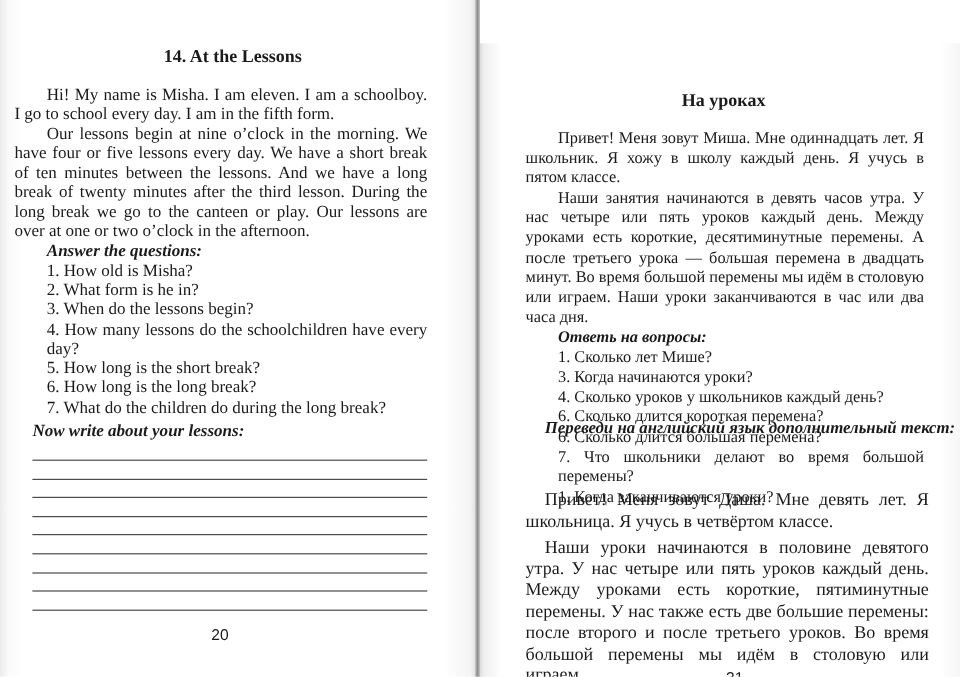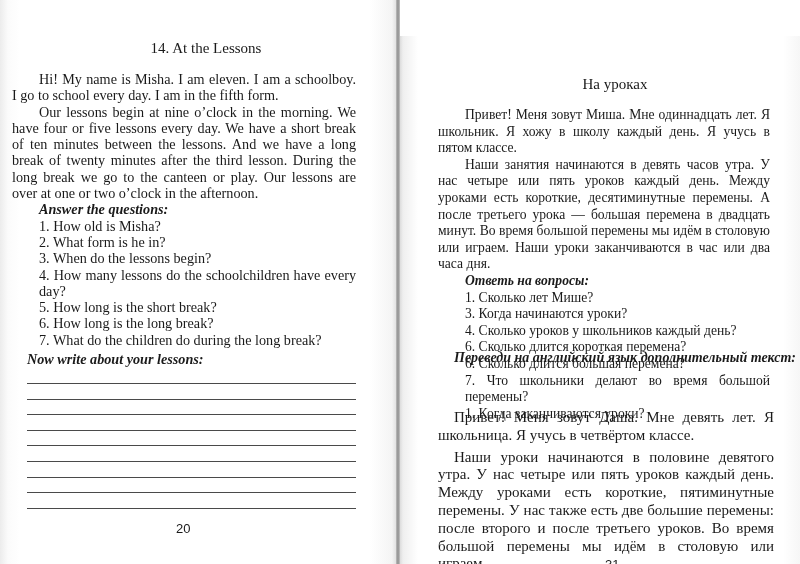--- a/index.html
+++ b/index.html
@@ -7,21 +7,21 @@
     width:800px; height:564px; overflow:hidden; position:relative;
     background:#ffffff;
     font-family:"Liberation Serif", "DejaVu Serif", serif;
     color:#1a1a1a;
   }
   .page { position:absolute; top:0; height:564px; }
   #left-page { left:0; width:398px; background:linear-gradient(to right,#ececec 0,#fbfbfb 8px,#ffffff 20px,#ffffff 370px,#f4f4f4 392px,#d8d8d8 398px); }
   #right-page { left:398px; width:402px; background:linear-gradient(to right,#cfcfcf 0,#efefef 5px,#ffffff 20px,#ffffff 385px,#f6f6f6 402px);margin-top:36px; }
   .spine { position:absolute; left:396px; top:0; width:4px; height:564px; background:linear-gradient(to right,#bdbdbd,#8e8e8e,#c4c4c4); }
 
-  .title { position:absolute; font-weight:normal; font-size:15px;padding-left:12px; }
+  .title { position:absolute; font-weight:bold; font-size:15px; }
   #left-title { left:0; width:398px; top:40px; text-align:center; text-indent:-10px; }
   #right-title { left:0; width:402px; top:40px; text-align:center; text-indent:8px; }
 
   .body-text { position:absolute; font-size:14.2px; line-height:16.3px; text-align:justify; }
   #left-body { left:12px; top:71px; width:344px; }
   #right-body { left:40px; top:71px; width:332px; font-size:13.6px; line-height:16.6px; }
   .para { text-indent:27px; margin:0; }
 
   .label { font-weight:bold; font-style:italic; margin:0 0 0 27px; }
   ol.qs { list-style:none; margin:0; padding:0 0 0 27px; }

